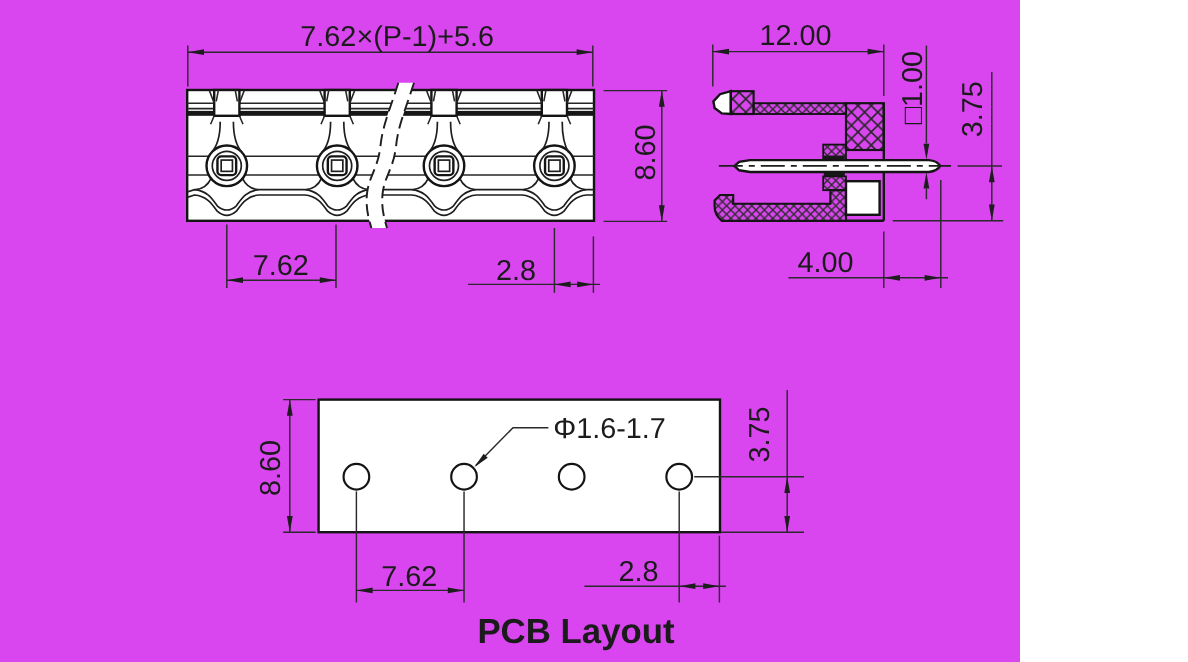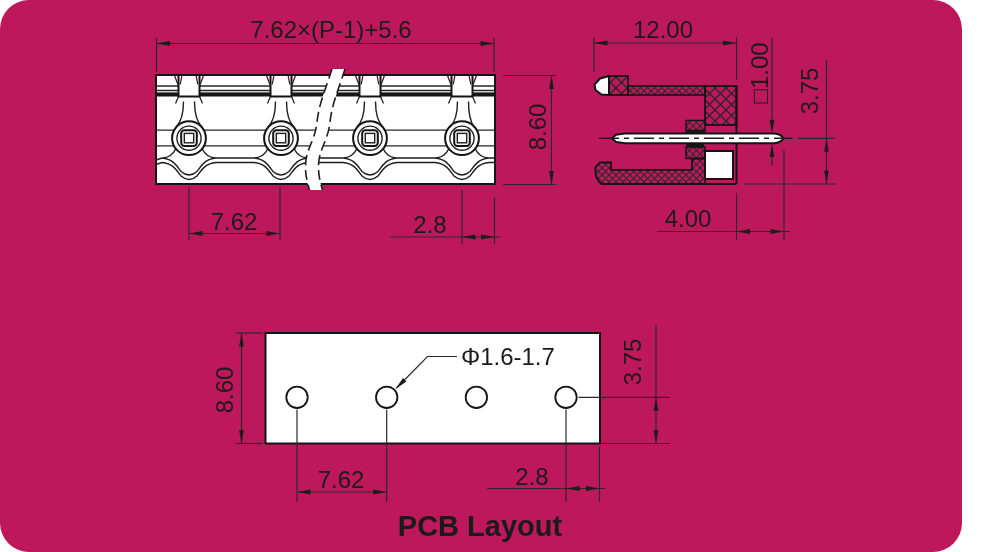--- a/index.html
+++ b/index.html
@@ -1,16 +1,16 @@
 <!DOCTYPE html>
 <html><head>
 <meta charset="utf-8">
 <style>
   html,body{margin:0;padding:0;background:#ffffff;}
-  .canvas{width:962px;height:552px;background:#be185d;position:relative;overflow:hidden;border-radius:29px;}
+  .canvas{width:850px;height:552px;background:#d946ef;position:relative;overflow:hidden;}
   svg{display:block;}
   text{font-family:"Liberation Sans","DejaVu Sans",sans-serif;fill:#1b1b1b;}
   .dim{font-size:24px;}
   .title{font-size:29px;font-weight:bold;}
   .ln{stroke:#262626;stroke-width:1.3;fill:none;}
   .ol{stroke:#141414;stroke-width:2;fill:none;}
   .olw{stroke:#141414;stroke-width:2;fill:#ffffff;}
   .thin{stroke:#1e1e1e;stroke-width:1.4;fill:none;}
   .dimln{stroke:#2a2a2a;stroke-width:1.2;fill:none;}
   .ah{fill:#1d1d1d;stroke:none;}

